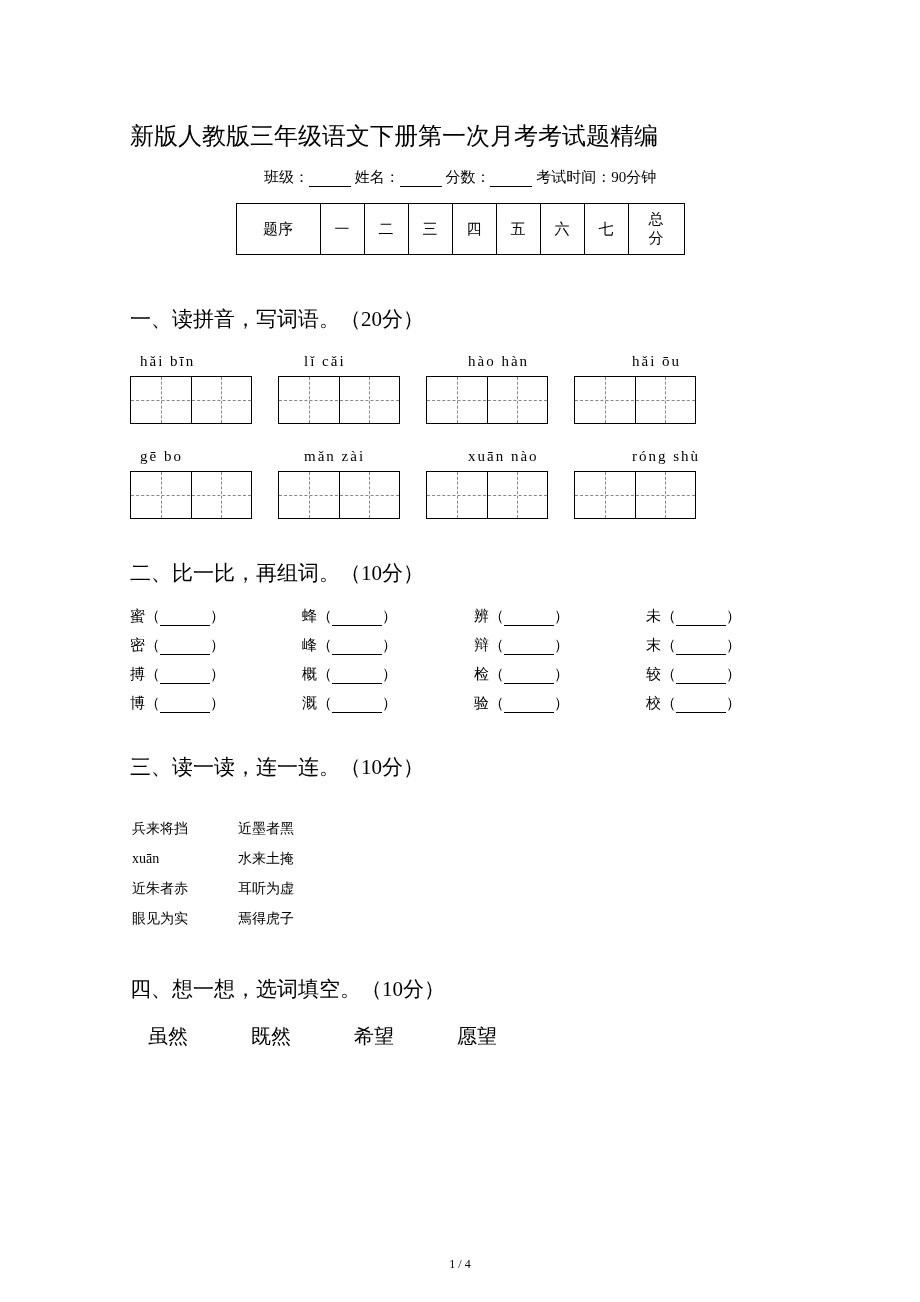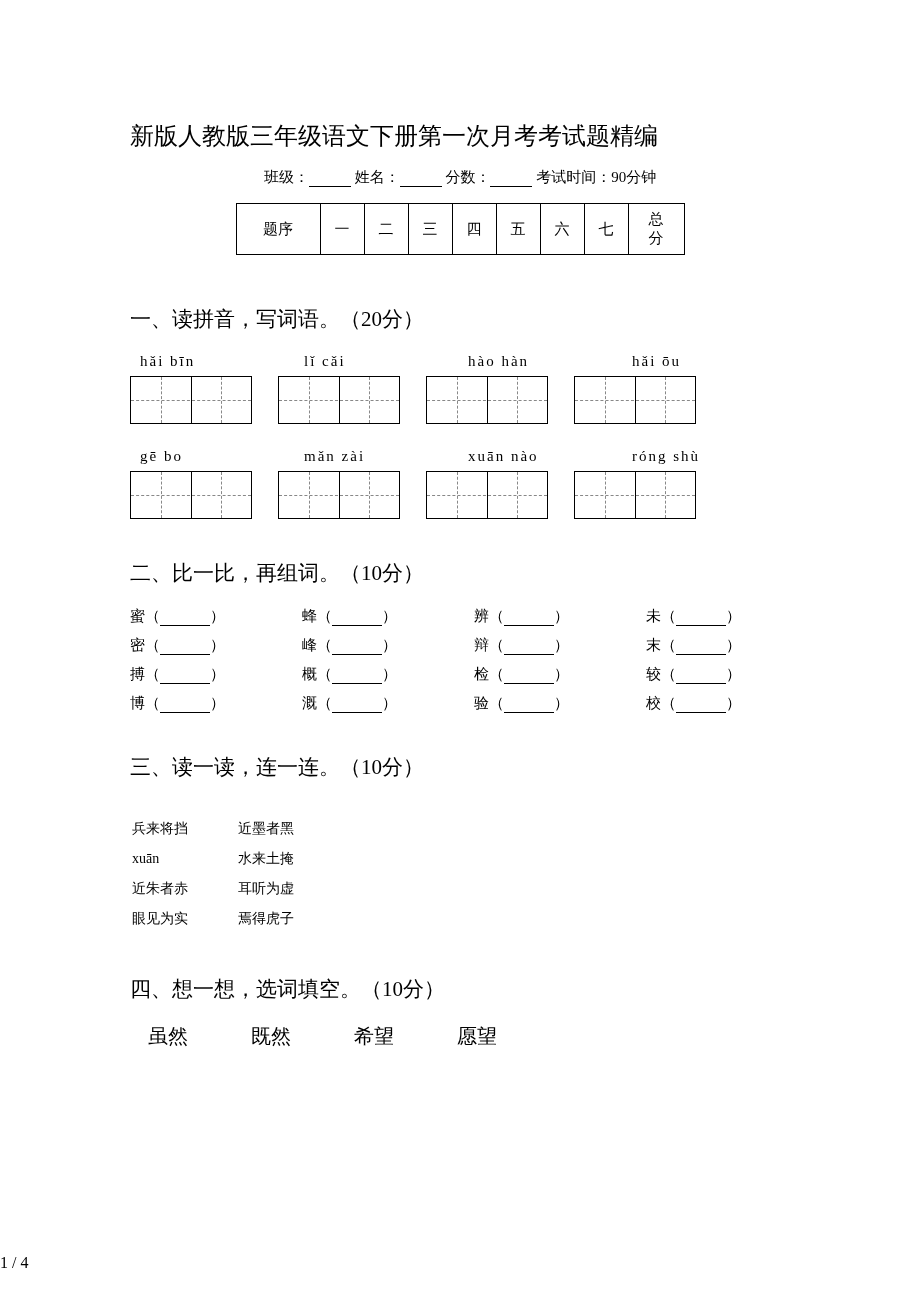--- a/index.html
+++ b/index.html
@@ -121,22 +121,22 @@
     }
     .word-row span {
       display: inline-block;
       margin-right: 40px;
       margin-left: 18px;
     }
     .page-num {
       position: absolute;
       bottom: 30px;
       left: 0; right: 0;
-      text-align: left;
-      font-size: 16px;
+      text-align: center;
+      font-size: 12px;
     }
   </style>
 </head>
 <body>
 
 <div class="title">新版人教版三年级语文下册第一次月考考试题精编</div>
 
 <div class="meta-line">
   <span>班级：</span><span class="blank"></span>
   <span>姓名：</span><span class="blank"></span>

